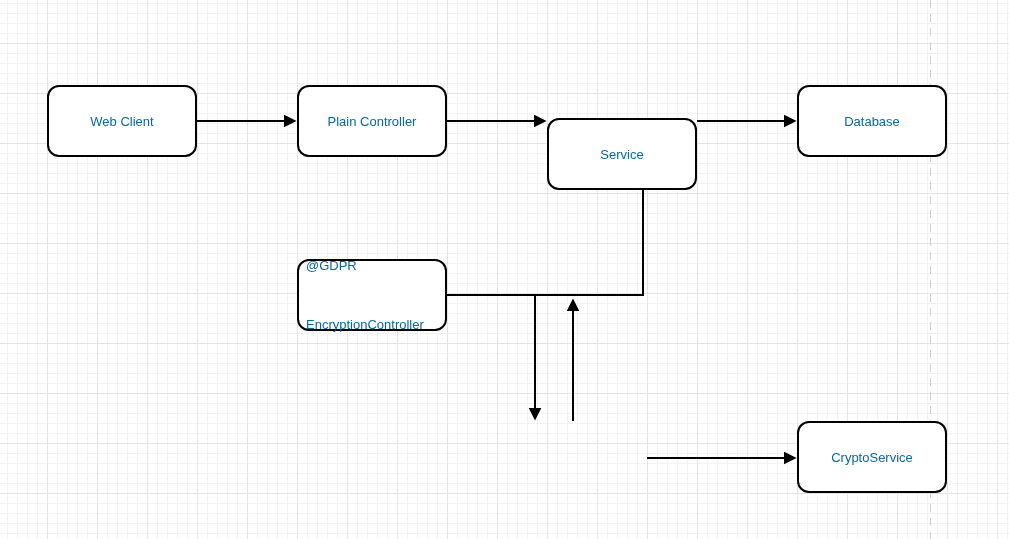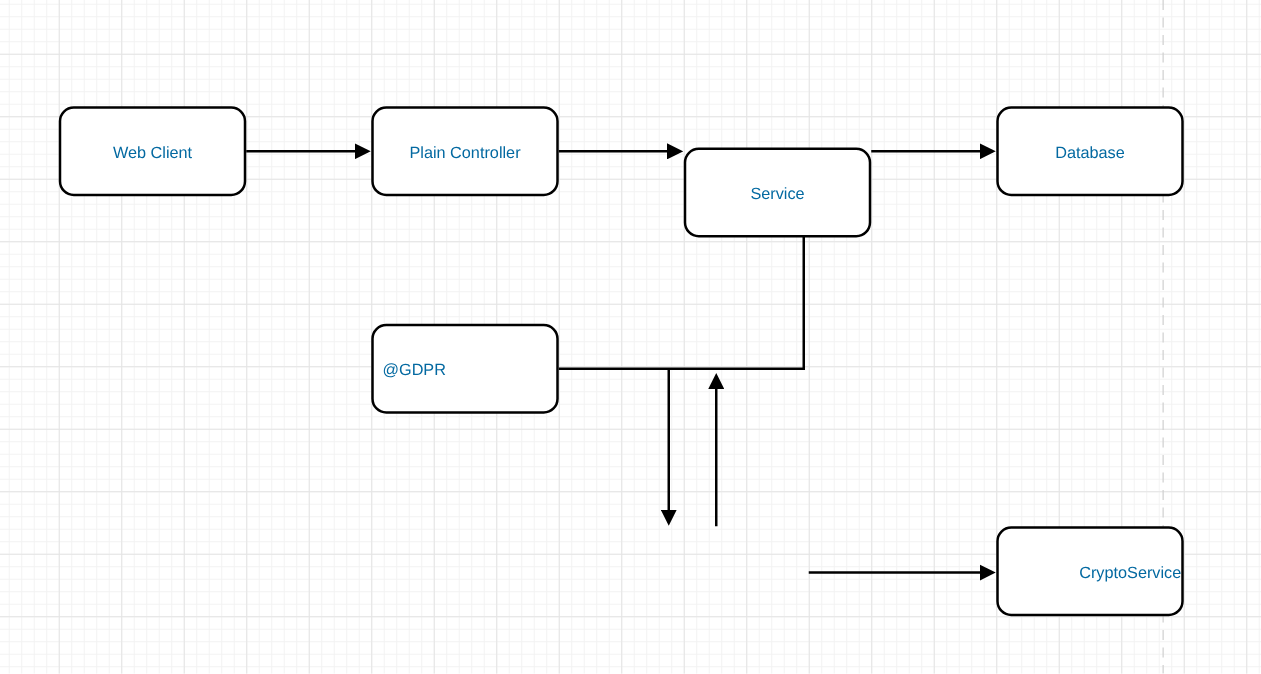--- a/index.html
+++ b/index.html
@@ -89,20 +89,21 @@
   <div class="node" style="left:547px; top:85px;margin-top:33px;">
     <span>Service</span>
   </div>
 
   <div class="node" style="left:797px; top:85px;">
     <span>Database</span>
   </div>
 
   <div class="node left-align" style="left:297px; top:259px;">
     <span>@GDPR</span>
+    <span>EncryptionController</span>
   </div>
 
 
-  <div class="node" style="left:797px; top:421px;align-items:flex-end;">
+  <div class="node" style="left:797px; top:421px;">
     <span>CryptoService</span>
   </div>
 
 </div>
 
 </body></html>

